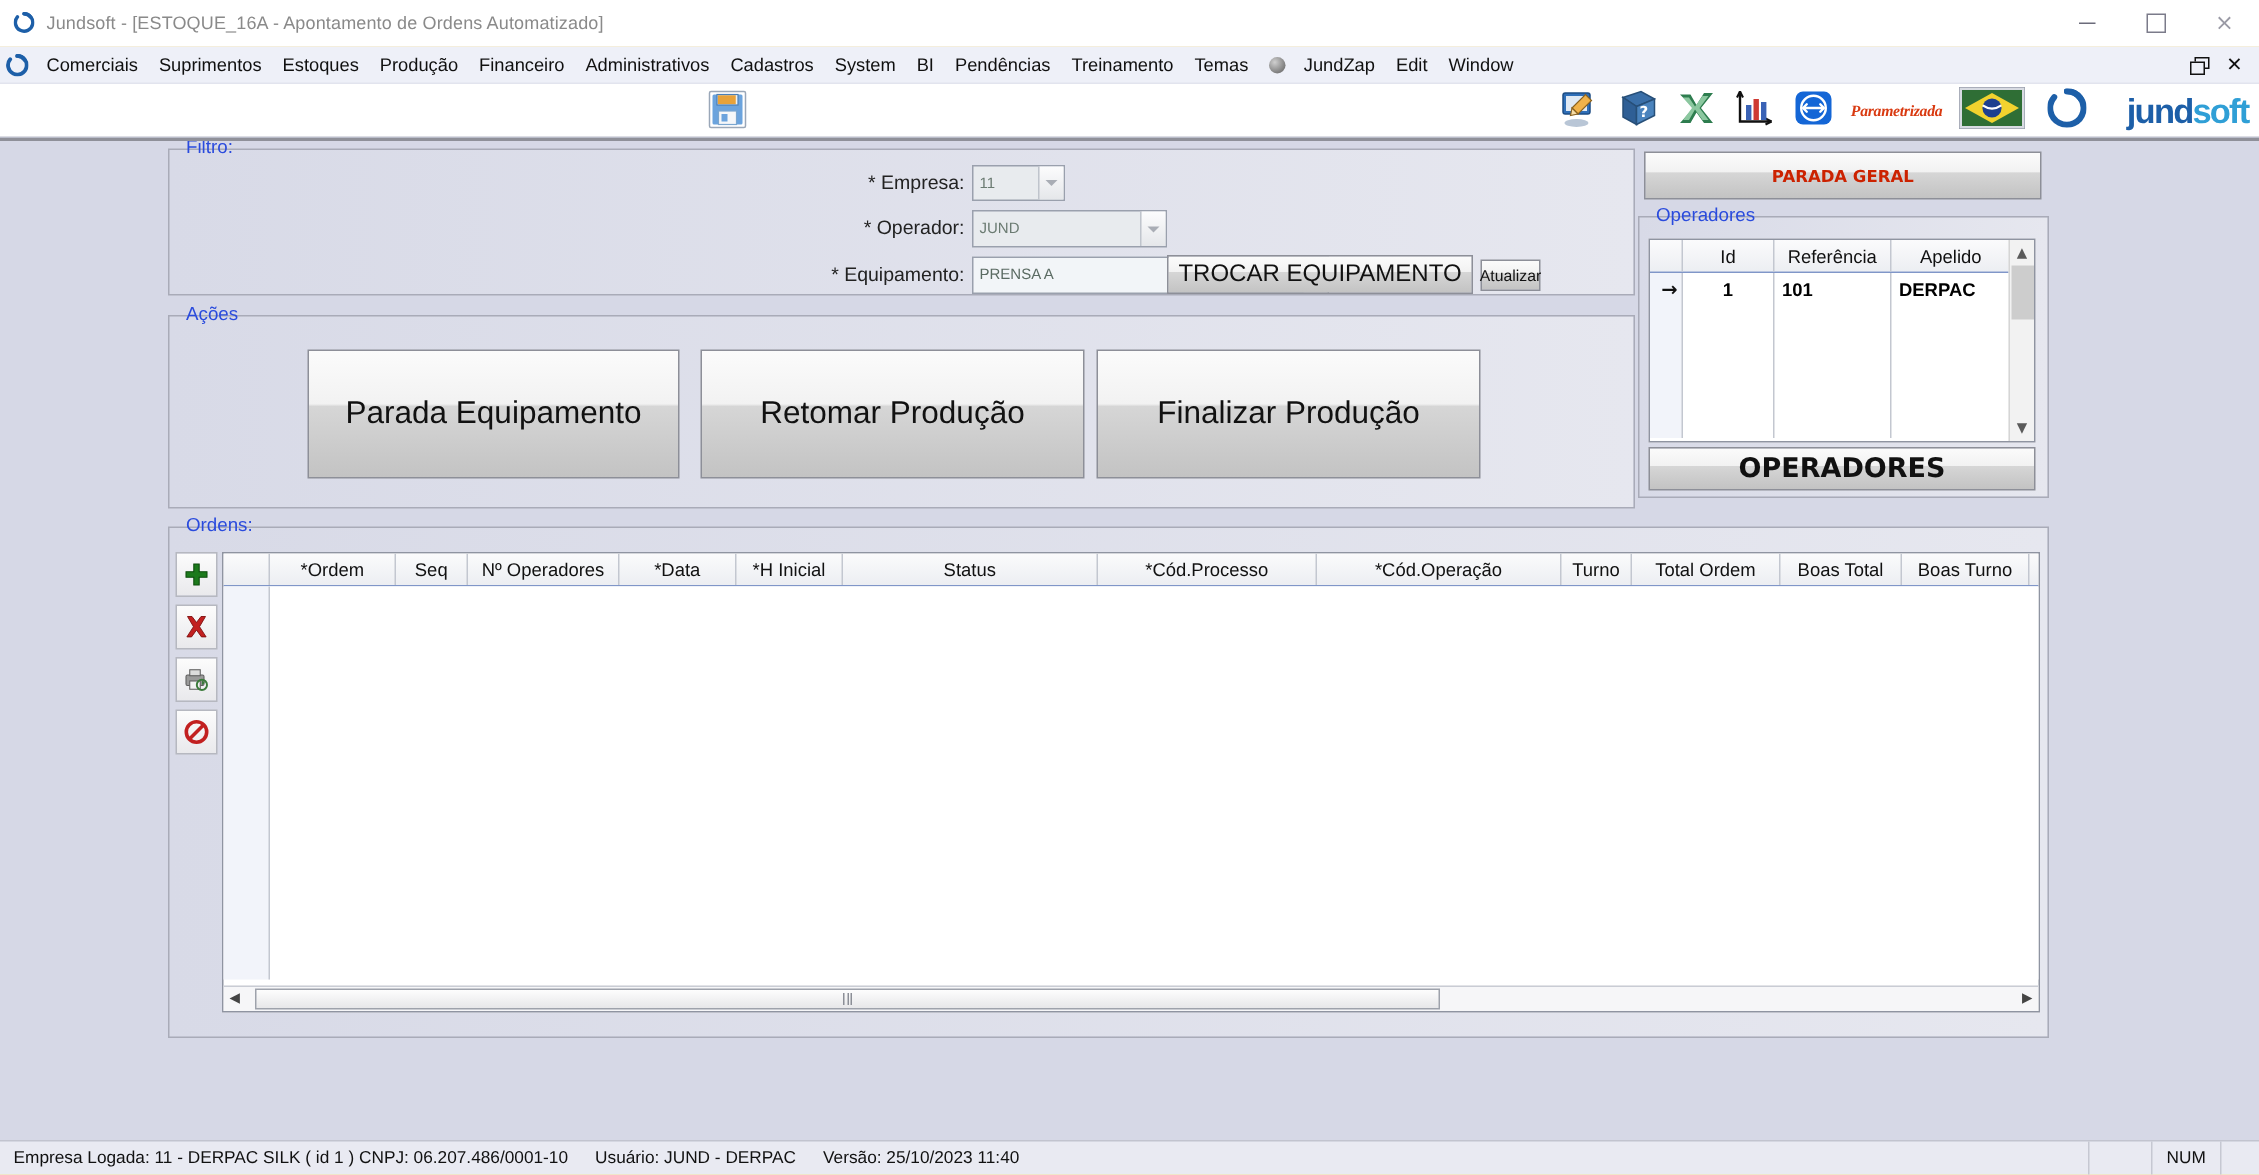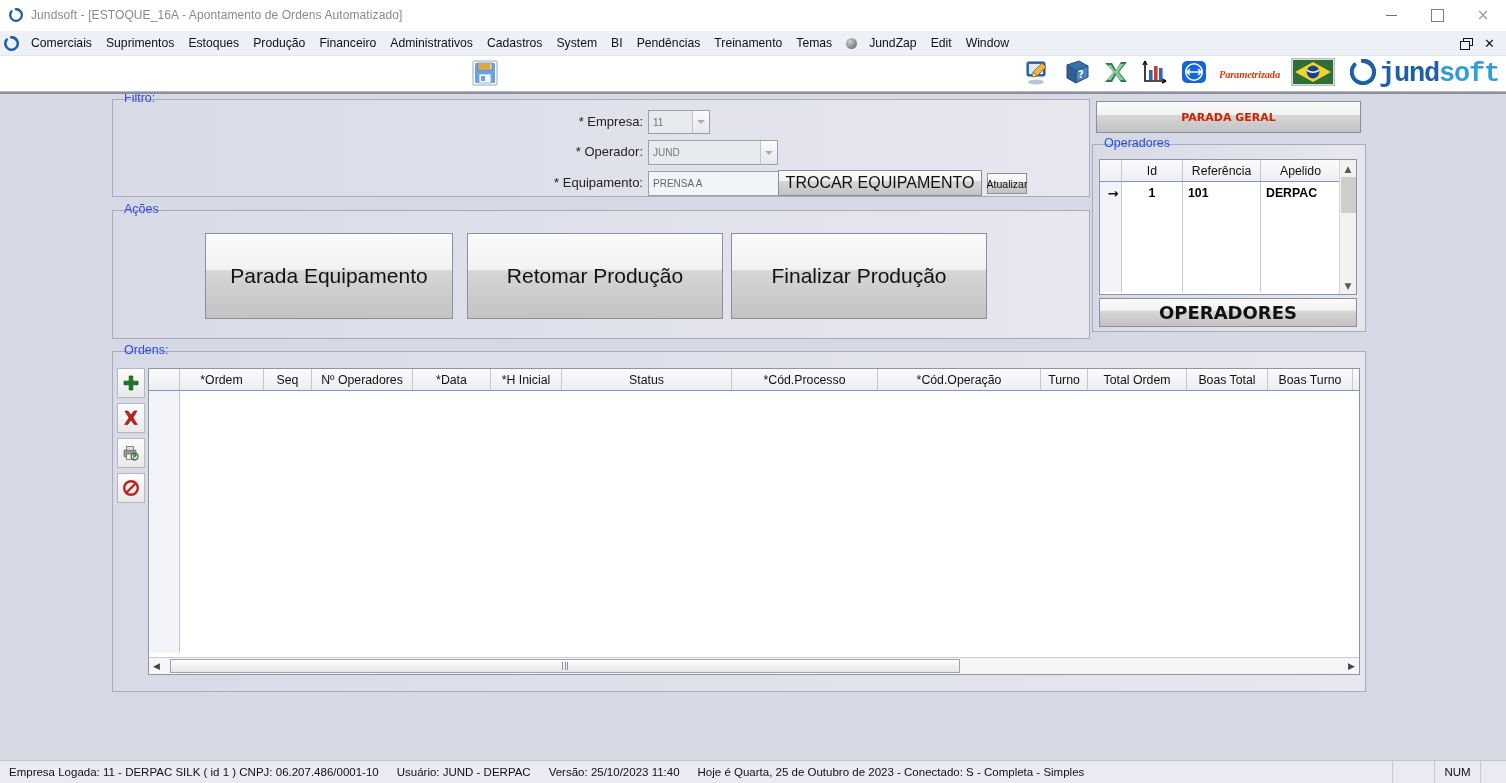--- a/index.html
+++ b/index.html
@@ -71,22 +71,23 @@
   }
   .tb-save { position:absolute; left:472px; top:3px; }
   .tb-right { position:absolute; right:7px; top:0; height:36px; display:flex; align-items:center; gap:11px;}
   .parametrizada {
     color:#d93a11; font-style: italic; font-size: 10.5px; font-weight:bold;
     font-family:"Liberation Serif", serif;
     letter-spacing:-0.2px;
   }
   .brandwrap { display:flex; align-items:center; gap:3px; margin-left:4px;}
   .brandtext {
-    font-size: 27px; font-weight: bold; letter-spacing:-1.2px;
-    font-family:Liberation Mono, monospace;
+    font-size: 23px; font-weight: bold; letter-spacing:-1.2px;
+    font-family:Liberation Sans, sans-serif;
+    margin-left:24px;
   }
   .brandtext .j { color:#1d5fa8; }
   .brandtext .s { color:#2f9fd6; }
 
   
   .client {
     flex: 1 1 auto; position: relative;
     background: #d6d8e6;
     border-top: 2px solid #8f9099;
     overflow: hidden;
@@ -529,20 +530,19 @@
         </div>
       </div>
     </div>
 
   </div>
 
   <div class="statusbar">
     <span class="sb-seg">Empresa Logada: 11 - DERPAC SILK ( id 1 ) CNPJ: 06.207.486/0001-10</span>
     <span class="sb-seg">Usuário: JUND - DERPAC</span>
     <span class="sb-seg">Versão: 25/10/2023 11:40</span>
-    <span class="sb-seg">Hoje é Quarta, 25 de Outubro de 2023 - Conectado: S - Completa - Simples</span>
     <span class="sb-spacer"></span>
     <span class="sb-cell" style="width:42px;"></span>
     <span class="sb-cell" style="width:46px;">NUM</span>
     <span class="sb-cell" style="width:16px;"></span>
   </div>
 
 </div>
 
 </body></html>

